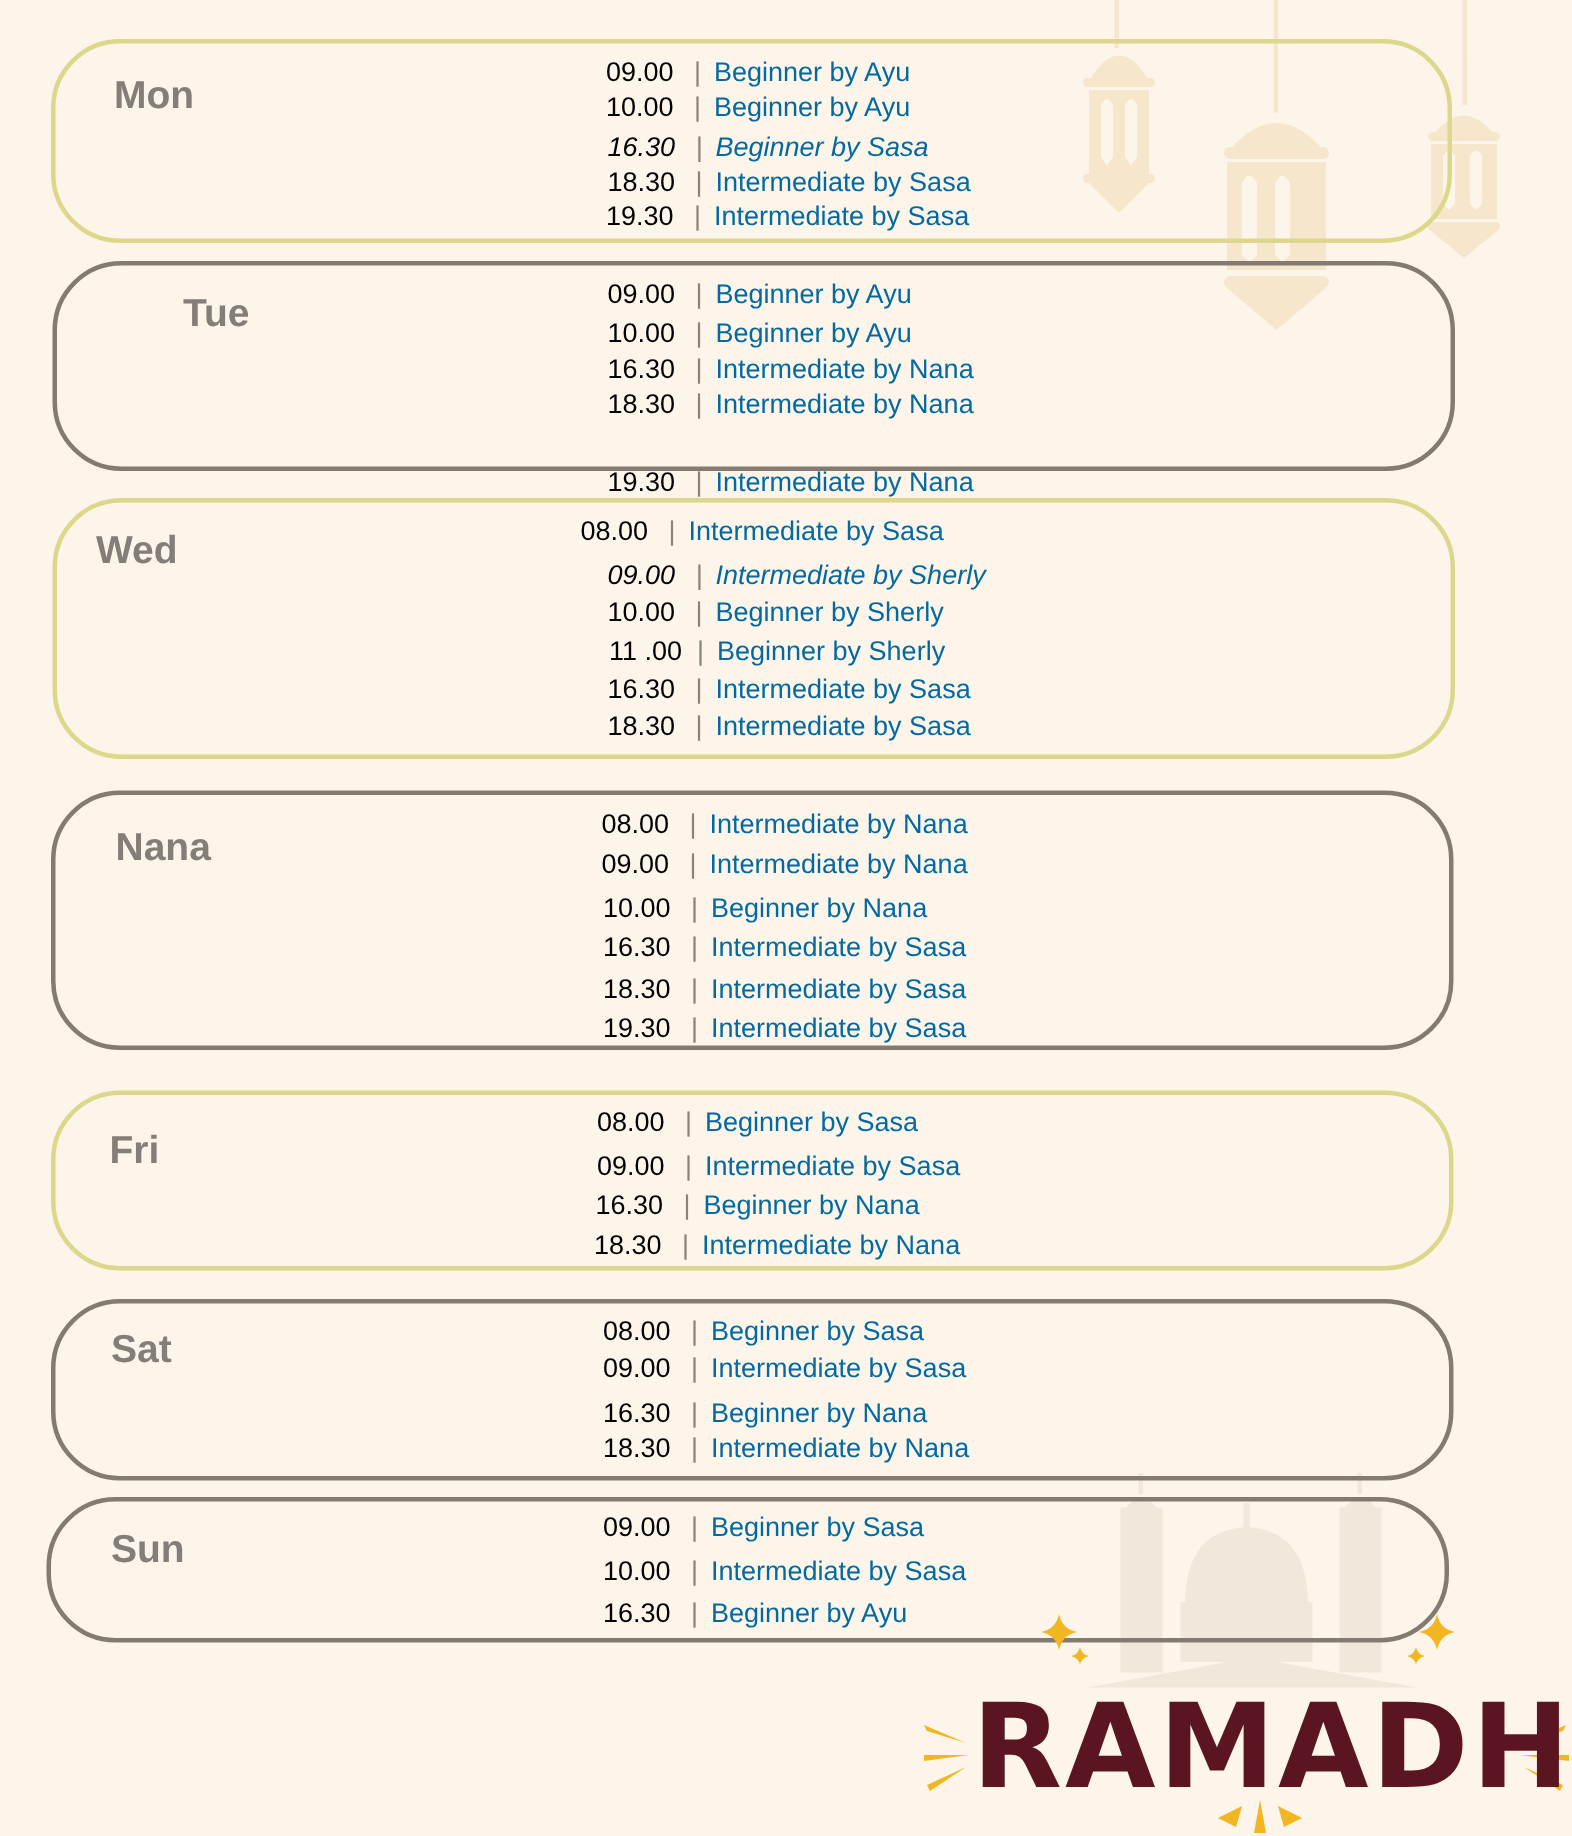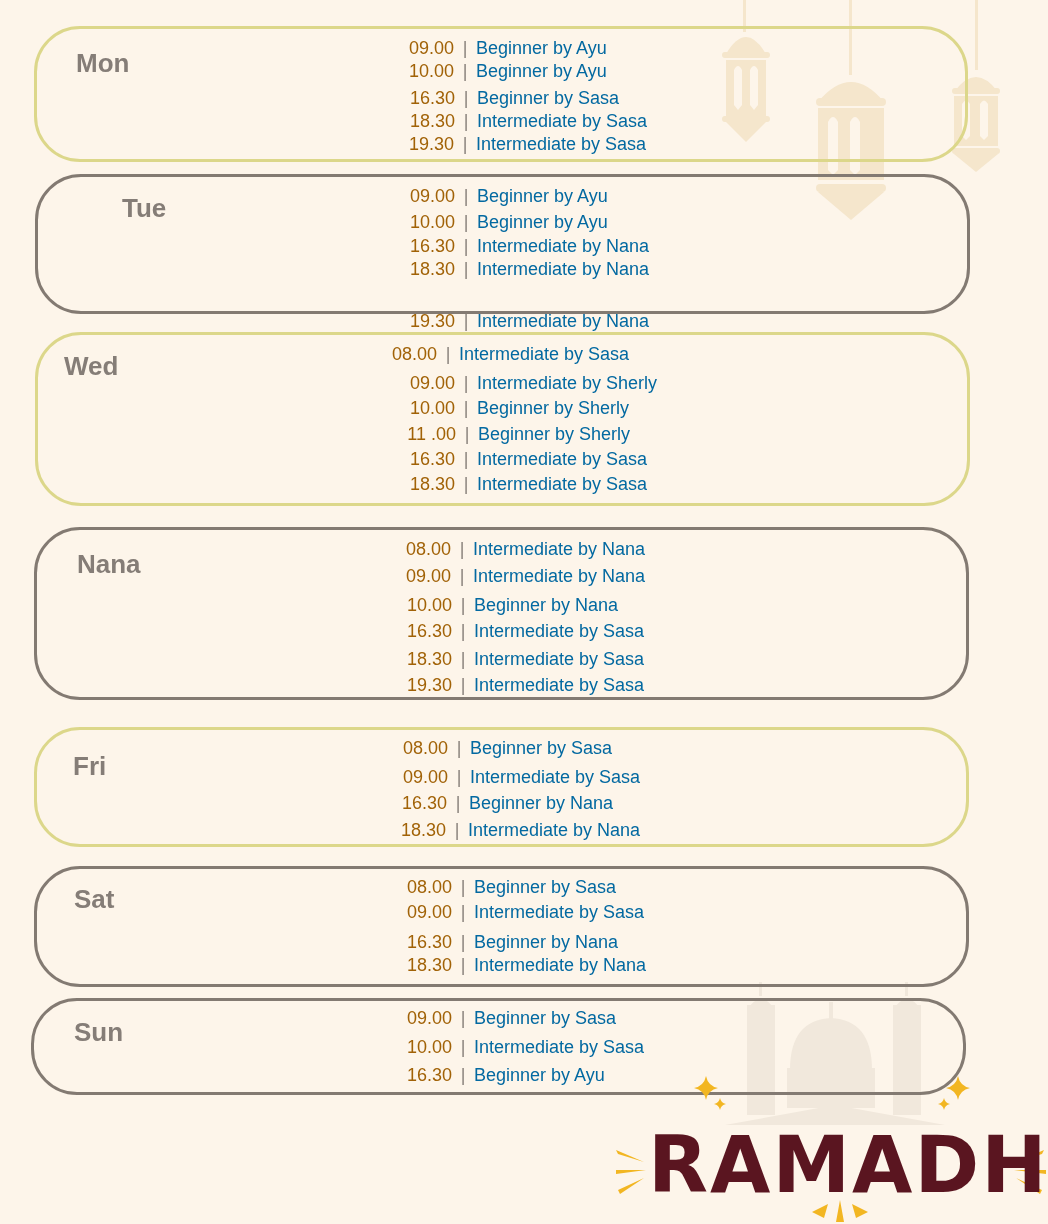--- a/index.html
+++ b/index.html
@@ -12,21 +12,21 @@
   .card {
     position: absolute; box-sizing: border-box;
     border: 3px solid #837a72; border-radius: 46px;
     background: transparent;
   }
   .card.yellow { border-color: #dcd78a; }
   .day {
     position: absolute; font-weight: bold; font-size: 26px; color: #857d77;
   }
   .row { position: absolute; white-space: nowrap; font-size: 18px; }
-  .time { display: inline-block; width: 50px; text-align: right; color: #a16207; }
+  .time { display: inline-block; width: 50px; color: #000000; }
   .sep { display: inline-block; width: 22px; text-align: center; color: #8a827c; }
   .cls { color: #0369a1; }
   .deco { position: absolute; pointer-events: none; }
   .ramadhan {
     position: absolute; left: 648px; top: 1120px;
     font-family: "DejaVu Sans", sans-serif; font-weight: bold;
     font-size: 78px; letter-spacing: 2px; color: #5a1520;
   }
 </style>
 </head>
@@ -73,34 +73,34 @@
     <rect x="62" y="88" width="88" height="40"></rect>
     <path d="M0 145 L110 125 L220 145 L220 150 L0 150 Z"></path>
   </g>
 </svg>
 
 <div id="cards">
     <div class="card yellow" style="left: 34px; top: 26px; width: 934px; height: 136px;"></div>
     <div class="day" style="left: 76px; top: 48px;">Mon</div>
     <div class="row" style="left: 404px; top: 38px;"><span class="time">09.00</span><span class="sep">|</span><span class="cls">Beginner by Ayu</span></div>
     <div class="row" style="left: 404px; top: 61px;"><span class="time">10.00</span><span class="sep">|</span><span class="cls">Beginner by Ayu</span></div>
-    <div class="row" style="left: 405px; top: 88px;"><span class="time">16.30</span><span class="sep">|</span><span class="cls">Beginner by Sasa</span></div>
+    <div class="row" style="left: 405px; top: 88px; font-style: italic;"><span class="time">16.30</span><span class="sep">|</span><span class="cls">Beginner by Sasa</span></div>
     <div class="row" style="left: 405px; top: 111px;"><span class="time">18.30</span><span class="sep">|</span><span class="cls">Intermediate by Sasa</span></div>
     <div class="row" style="left: 404px; top: 134px;"><span class="time">19.30</span><span class="sep">|</span><span class="cls">Intermediate by Sasa</span></div>
     <div class="card " style="left: 35px; top: 174px; width: 935px; height: 140px;"></div>
     <div class="day" style="left: 78px; top: 193px; margin-left: 44px;">Tue</div>
     <div class="row" style="left: 405px; top: 186px;"><span class="time">09.00</span><span class="sep">|</span><span class="cls">Beginner by Ayu</span></div>
     <div class="row" style="left: 405px; top: 212px;"><span class="time">10.00</span><span class="sep">|</span><span class="cls">Beginner by Ayu</span></div>
     <div class="row" style="left: 405px; top: 236px;"><span class="time">16.30</span><span class="sep">|</span><span class="cls">Intermediate by Nana</span></div>
     <div class="row" style="left: 405px; top: 259px;"><span class="time">18.30</span><span class="sep">|</span><span class="cls">Intermediate by Nana</span></div>
     <div class="row" style="left: 405px; top: 287px; margin-top: 24px;"><span class="time">19.30</span><span class="sep">|</span><span class="cls">Intermediate by Nana</span></div>
     <div class="card yellow" style="left: 35px; top: 332px; width: 935px; height: 174px;"></div>
     <div class="day" style="left: 64px; top: 351px;">Wed</div>
     <div class="row" style="left: 387px; top: 344px;"><span class="time">08.00</span><span class="sep">|</span><span class="cls">Intermediate by Sasa</span></div>
-    <div class="row" style="left: 405px; top: 373px;"><span class="time">09.00</span><span class="sep">|</span><span class="cls">Intermediate by Sherly</span></div>
+    <div class="row" style="left: 405px; top: 373px; font-style: italic;"><span class="time">09.00</span><span class="sep">|</span><span class="cls">Intermediate by Sherly</span></div>
     <div class="row" style="left: 405px; top: 398px;"><span class="time">10.00</span><span class="sep">|</span><span class="cls">Beginner by Sherly</span></div>
     <div class="row" style="left: 406px; top: 424px;"><span class="time">11 .00</span><span class="sep">|</span><span class="cls">Beginner by Sherly</span></div>
     <div class="row" style="left: 405px; top: 449px;"><span class="time">16.30</span><span class="sep">|</span><span class="cls">Intermediate by Sasa</span></div>
     <div class="row" style="left: 405px; top: 474px;"><span class="time">18.30</span><span class="sep">|</span><span class="cls">Intermediate by Sasa</span></div>
     <div class="card " style="left: 34px; top: 527px; width: 935px; height: 173px;"></div>
     <div class="day" style="left: 77px; top: 549px;">Nana</div>
     <div class="row" style="left: 401px; top: 539px;"><span class="time">08.00</span><span class="sep">|</span><span class="cls">Intermediate by Nana</span></div>
     <div class="row" style="left: 401px; top: 566px;"><span class="time">09.00</span><span class="sep">|</span><span class="cls">Intermediate by Nana</span></div>
     <div class="row" style="left: 402px; top: 595px;"><span class="time">10.00</span><span class="sep">|</span><span class="cls">Beginner by Nana</span></div>
     <div class="row" style="left: 402px; top: 621px;"><span class="time">16.30</span><span class="sep">|</span><span class="cls">Intermediate by Sasa</span></div>

